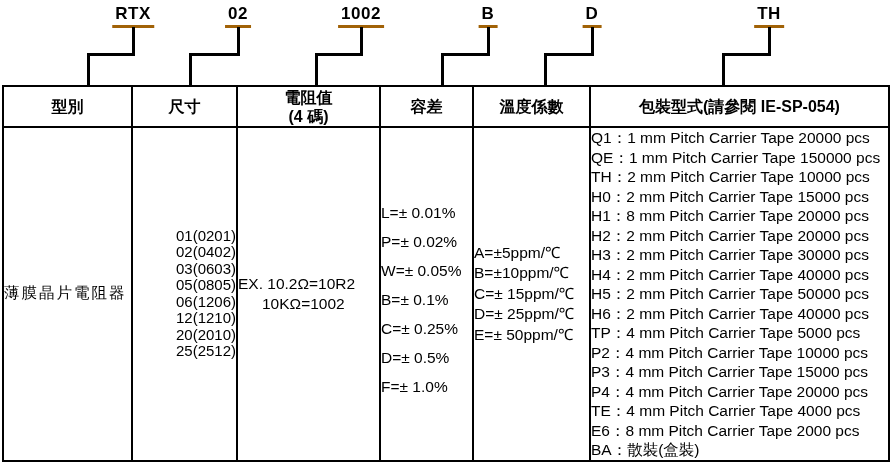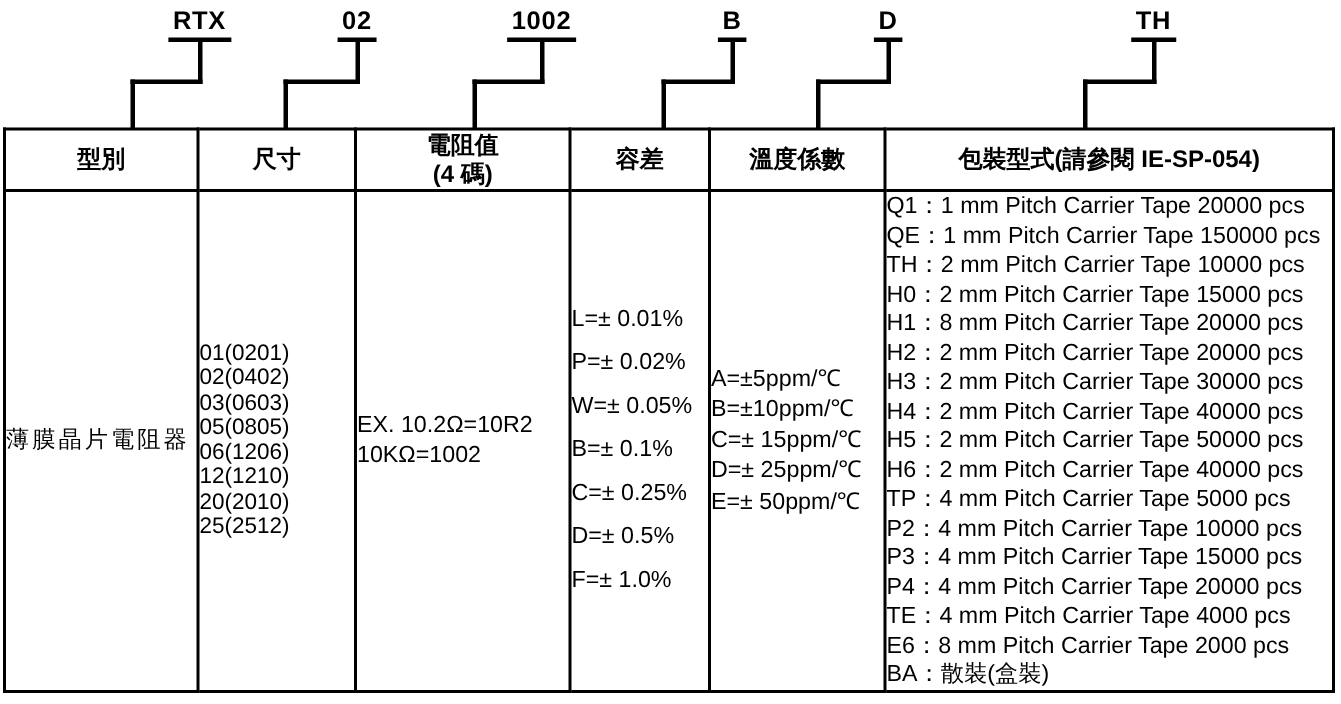--- a/index.html
+++ b/index.html
@@ -11,21 +11,21 @@
     color: #000;
     overflow: hidden;
   }
 
   
   .pn-label {
     position: absolute; top: 4px;
     transform: translateX(-50%);
     font-weight: 700; font-size: 17px; line-height: 20px;
     letter-spacing: 0.5px;
-    border-bottom: 3px solid #000000;
+    border-bottom: 3px solid #a16207;
     padding: 0 3px 1px 3px;
     white-space: nowrap;
   }
 
   
   .ln { position: absolute; background: #000; }
 
   
   table.decode {
     position: absolute; left: 2px; top: 85px;
@@ -34,25 +34,25 @@
   }
   .decode th, .decode td { border: 2px solid #000; padding: 0; }
   .decode th {
     font-size: 16px; font-weight: 700; text-align: center;
     line-height: 19px; vertical-align: middle;
   }
   tr.hdr { height: 41px; }
   .decode td { vertical-align: middle; font-size: 15.5px; }
 
   .cell-type { font-size: 14px; letter-spacing: 2px; }
-  .cell-sizes { text-align: left; }
+  .cell-sizes { text-align: right; }
   .cell-sizes .li { font-size: 15px; line-height: 16.5px; }
   .cell-res { padding-left: 3px; }
   .cell-res .li { font-size: 15.5px; line-height: 20px; white-space: nowrap; }
-  .cell-res .li:nth-child(2) { }
+  .cell-res .li:nth-child(2) { padding-left: 24px; }
   .cell-tol { padding-left: 4px; }
   .cell-tol .li { font-size: 15.5px; line-height: 17px; white-space: nowrap; margin-top: 12px; }
   .cell-tmp { padding-left: 4px; margin-left: 15px; }
   .cell-tmp .li { font-size: 15.5px; line-height: 20.5px; white-space: nowrap; }
   .cell-pkg { padding-left: 4px; }
   .cell-pkg .li { font-size: 15.5px; line-height: 19.5px; white-space: nowrap; }
 </style>
 </head>
 <body>
 

